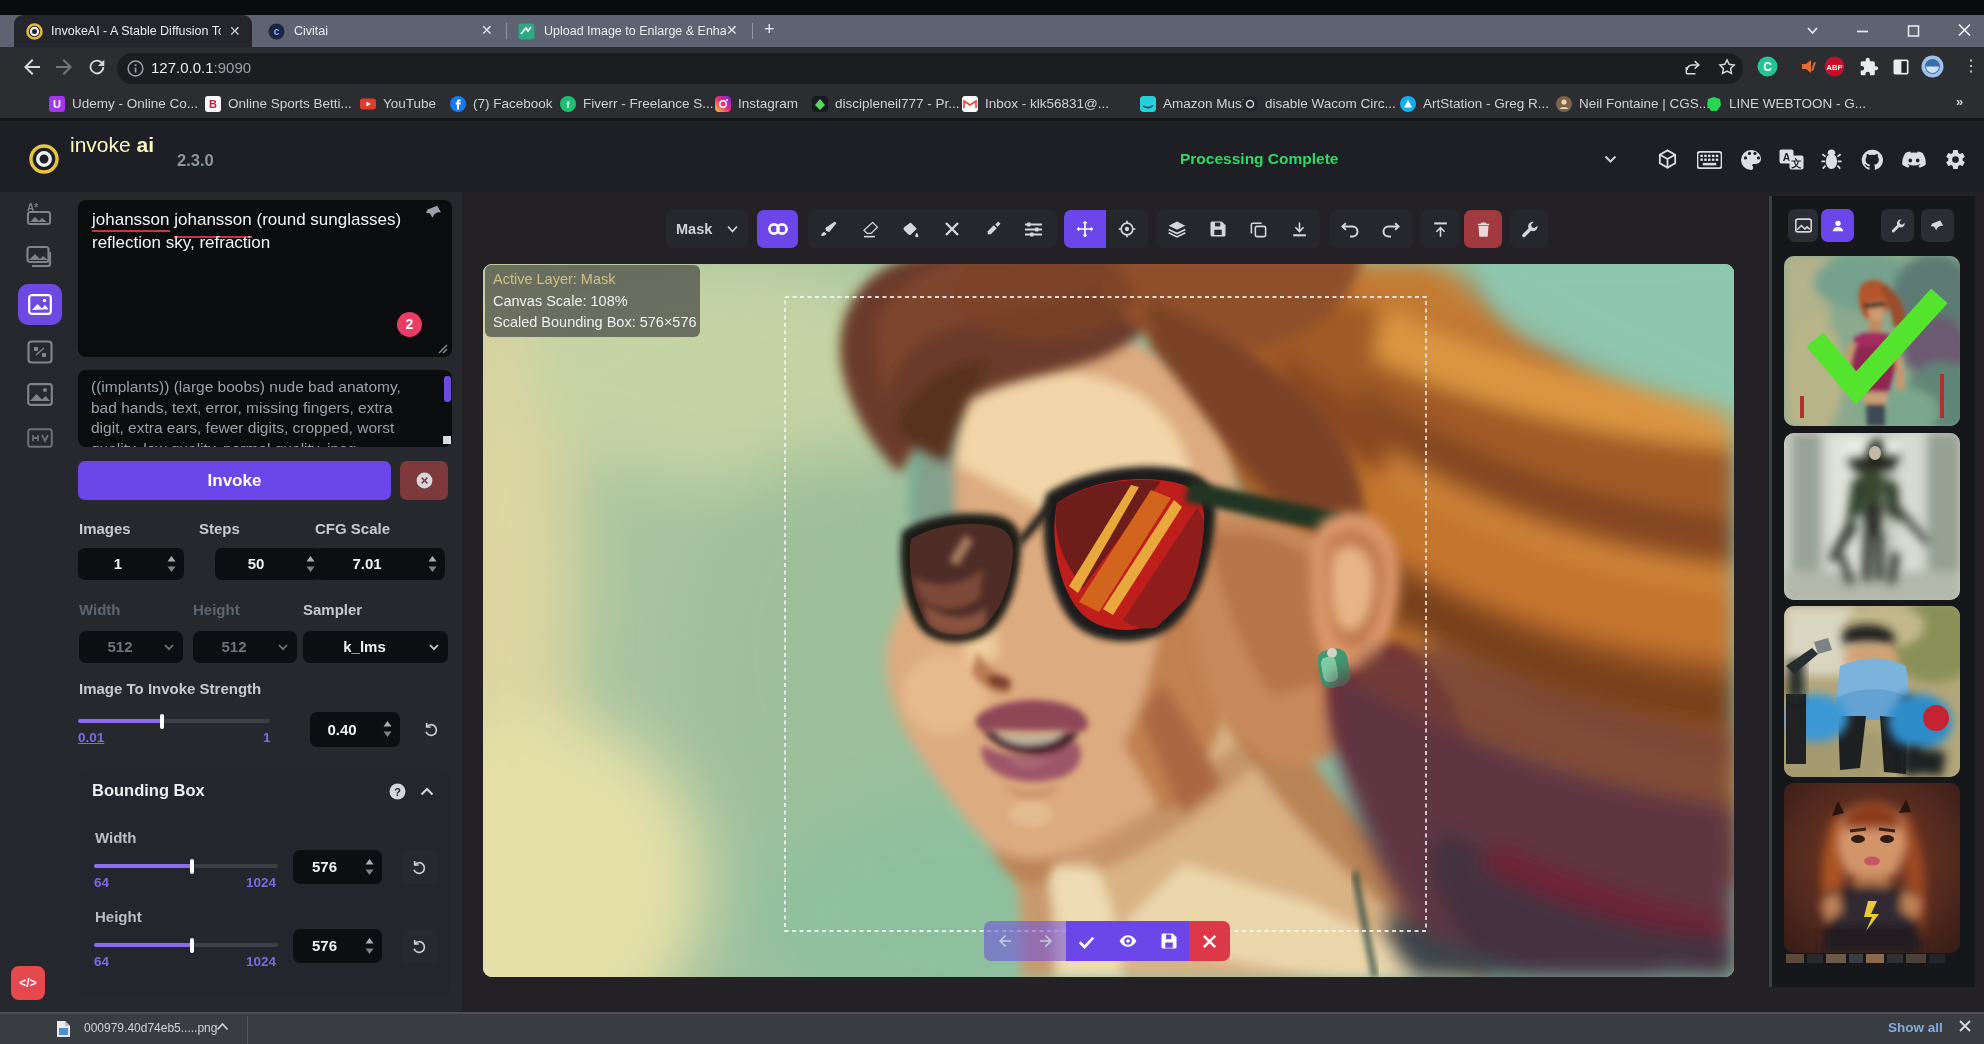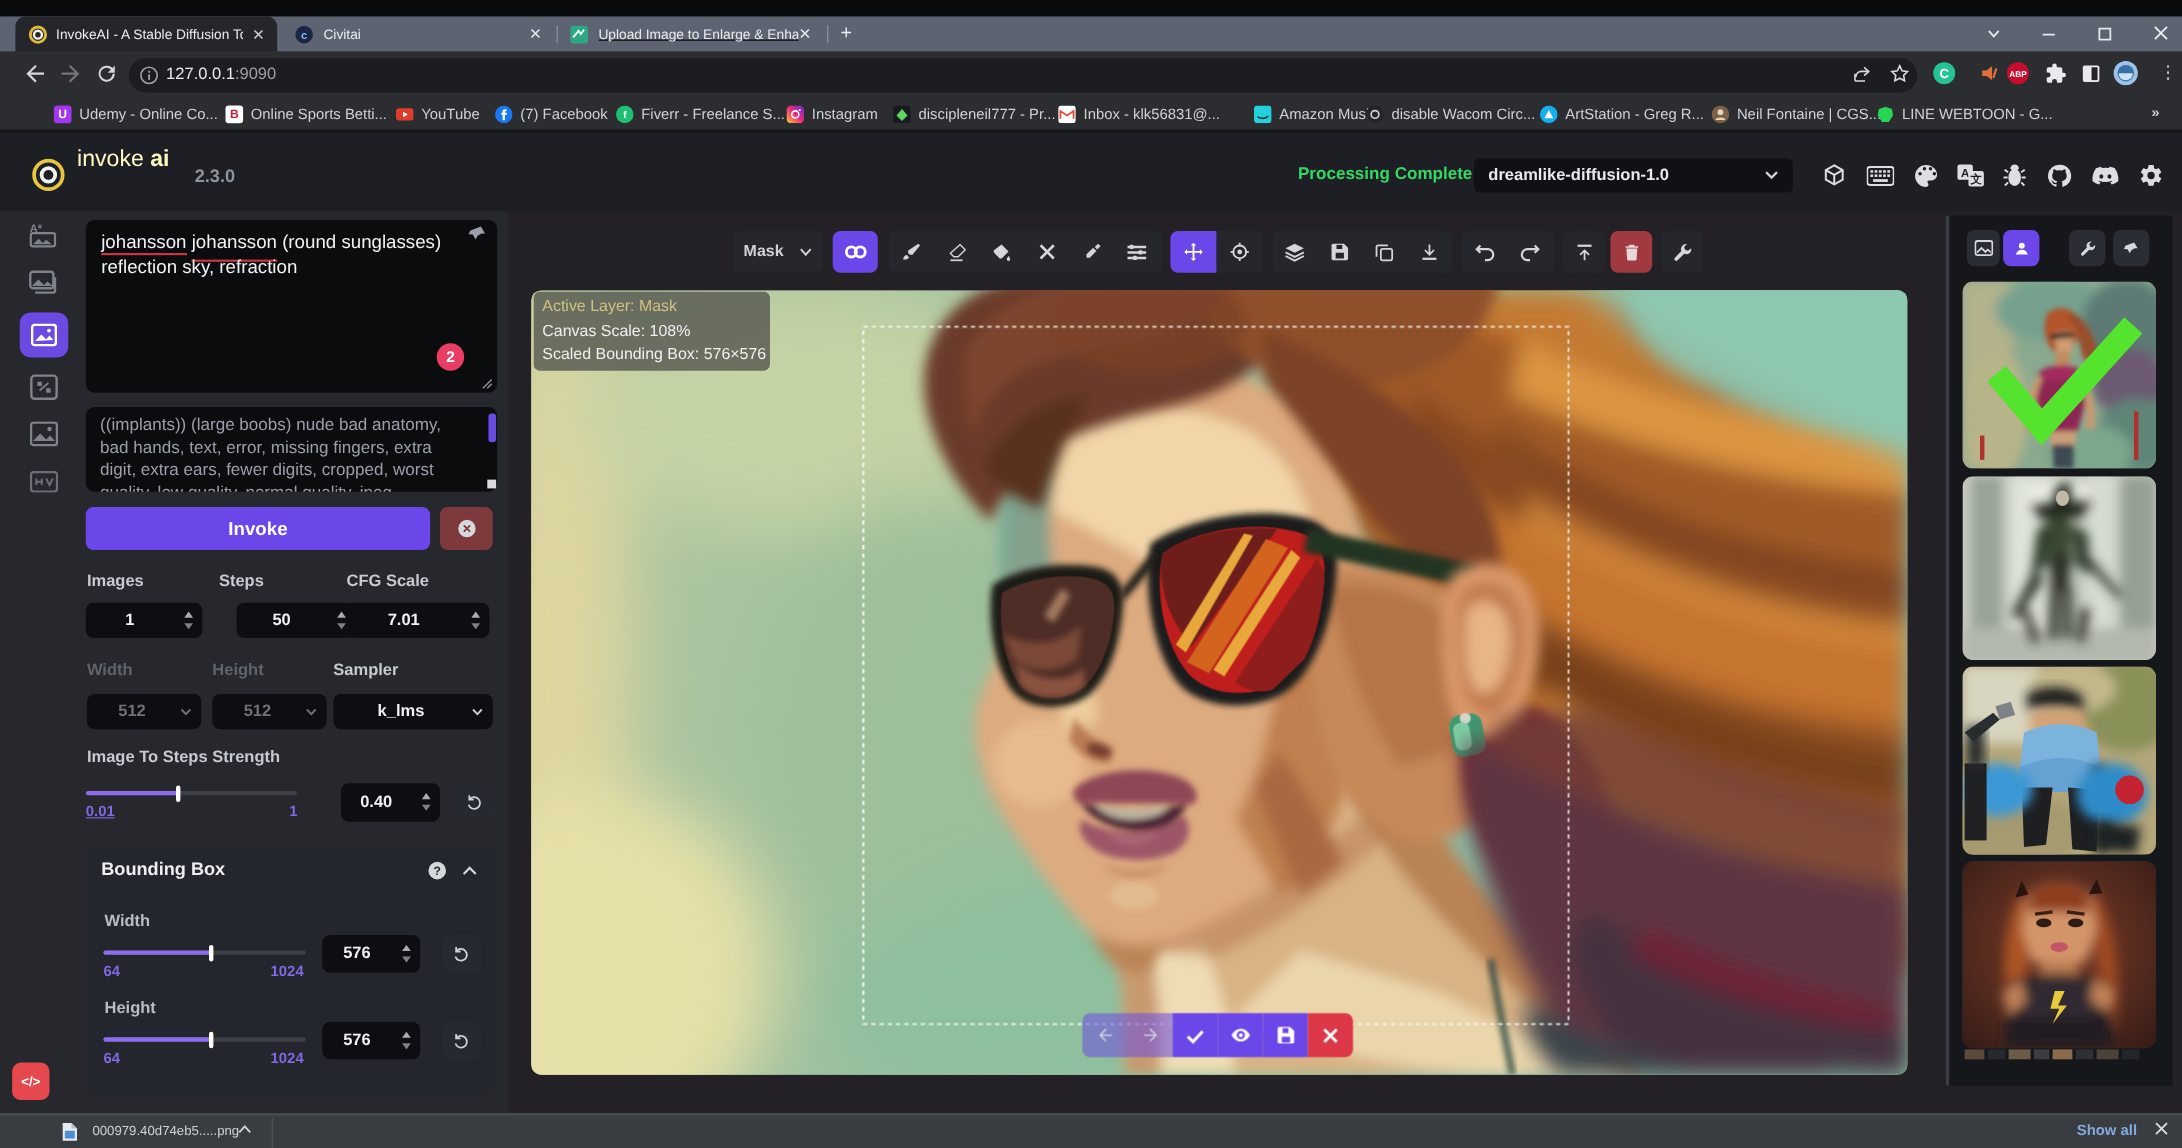--- a/index.html
+++ b/index.html
@@ -80,21 +80,21 @@
 <div class="abs flex" style="left:268px;top:15px;width:238px;height:32px;gap:9px;">
   <svg width="17" height="17" viewBox="0 0 17 17">
         <circle cx="8.5" cy="8.5" r="8" fill="#1b2742"></circle>
         <text x="8.5" y="12.2" font-size="10" font-weight="bold" fill="#7fb3ff" text-anchor="middle">c</text>
       </svg>
   <span class="tabtxt" style="font-size:12.5px;">Civitai</span>
 </div>
 <div class="abs" style="left:481px;top:22px;color:#e4e6ea;font-size:14px;">✕</div>
 <div class="tabsep" style="left:506px;"></div>
 
-<div class="abs flex" style="left:518px;top:15px;width:230px;height:32px;gap:9px;text-decoration:underline;">
+<div class="abs flex" style="left:518px;top:15px;width:230px;height:32px;gap:9px;">
   <svg width="17" height="17" viewBox="0 0 17 17">
         <rect x="0.5" y="0.5" width="16" height="16" rx="3" fill="#2da884"></rect>
         <path d="M3 11 L8 5 L10 8 L13 4" stroke="#eaf6ef" stroke-width="1.8" fill="none"></path>
       </svg>
   <span class="tabtxt" style="width:182px;font-size:12.5px;">Upload Image to Enlarge &amp; Enha</span>
 </div>
 <div class="abs" style="left:726px;top:22px;color:#e4e6ea;font-size:14px;">✕</div>
 <div class="tabsep" style="left:752px;"></div>
 <div class="abs" style="left:764px;top:19px;color:#e8eaee;font-size:18px;font-weight:400;">+</div>
 
@@ -252,21 +252,20 @@
 
 <div class="abs" style="left:29px;top:144px;">
       <svg width="30" height="30" viewBox="0 0 30 30">
         <circle cx="15" cy="15" r="13" fill="none" stroke="#e7c53e" stroke-width="3.4"></circle>
         <circle cx="15" cy="15" r="6.2" fill="none" stroke="#f2f3f0" stroke-width="3.4"></circle>
       </svg>
     </div>
 <div class="abs" style="left:70px;top:133px;font-size:21px;color:#fef9c3;">invoke <b>ai</b></div>
 <div class="abs" style="left:177px;top:151px;font-size:16.5px;font-weight:700;color:#8d939c;">2.3.0</div>
 <div class="abs" style="left:1180px;top:150px;font-size:15.5px;font-weight:700;color:#35d764;">Processing Complete</div>
-<div class="abs" style="left:1340px;top:144px;width:290px;height:31px;background:#101114;border-radius:5px;color:#e8eaec;font-size:15px;font-weight:700;line-height:31px;padding-left:13px;">dreamlike-diffusion-1.0</div>
 <div class="abs" style="left:1604px;top:155px;">
       <svg width="13" height="9" viewBox="0 0 13 9">
         <path d="M1.5 1.5l5 5 5-5" stroke="#cdd0d4" stroke-width="2" fill="none"></path>
       </svg>
     </div>
 
 <div class="abs" style="left:1656px;top:148px;">
       <svg width="23" height="23" viewBox="0 0 24 24" fill="none" stroke="#dcdee1" stroke-width="1.9">
         <path d="M12 2.5l8 4.5v9l-8 4.5-8-4.5V7z"></path>
         <path d="M4 7l8 4.5L20 7M12 11.5V21"></path>
@@ -434,21 +433,21 @@
         <path d="M1 3l4 4.2L9 3" stroke="#6e737b" stroke-width="1.8" fill="none"></path>
       </svg>
     </div>
 <div class="numbox" style="left:303px;top:631px;width:145px;height:32px;">
       <span class="nbval" style="right:22px;">k_lms</span>
       <svg class="chev" viewBox="0 0 10 10">
         <path d="M1 3l4 4.2L9 3" stroke="#c6cad1" stroke-width="1.8" fill="none"></path>
       </svg>
     </div>
 
-<div class="lbl" style="left:79px;top:680px;">Image To Steps Strength</div>
+<div class="lbl" style="left:79px;top:680px;">Image To Invoke Strength</div>
 <div class="slider" style="left:78px;top:719px;width:192px;"></div>
 <div class="sliderfill" style="left:78px;top:719px;width:84px;"></div>
 <div class="sliderthumb" style="left:160px;top:713.5px;"></div>
 <div class="purple" style="left:78px;top:730px;text-decoration:underline;">0.01</div>
 <div class="purple" style="left:263px;top:730px;">1</div>
 <div class="numbox" style="left:310px;top:712px;width:90px;height:35px;">
       <span class="nbval" style="line-height:35px;">0.40</span>
       <svg class="stepper" viewBox="0 0 11 22" style="top:6px;">
         <path d="M1.5 8.5L5.5 3l4 5.5z" fill="#a9adb4"></path>
         <path d="M1.5 13.5l4 5.5 4-5.5z" fill="#7d8188"></path>

